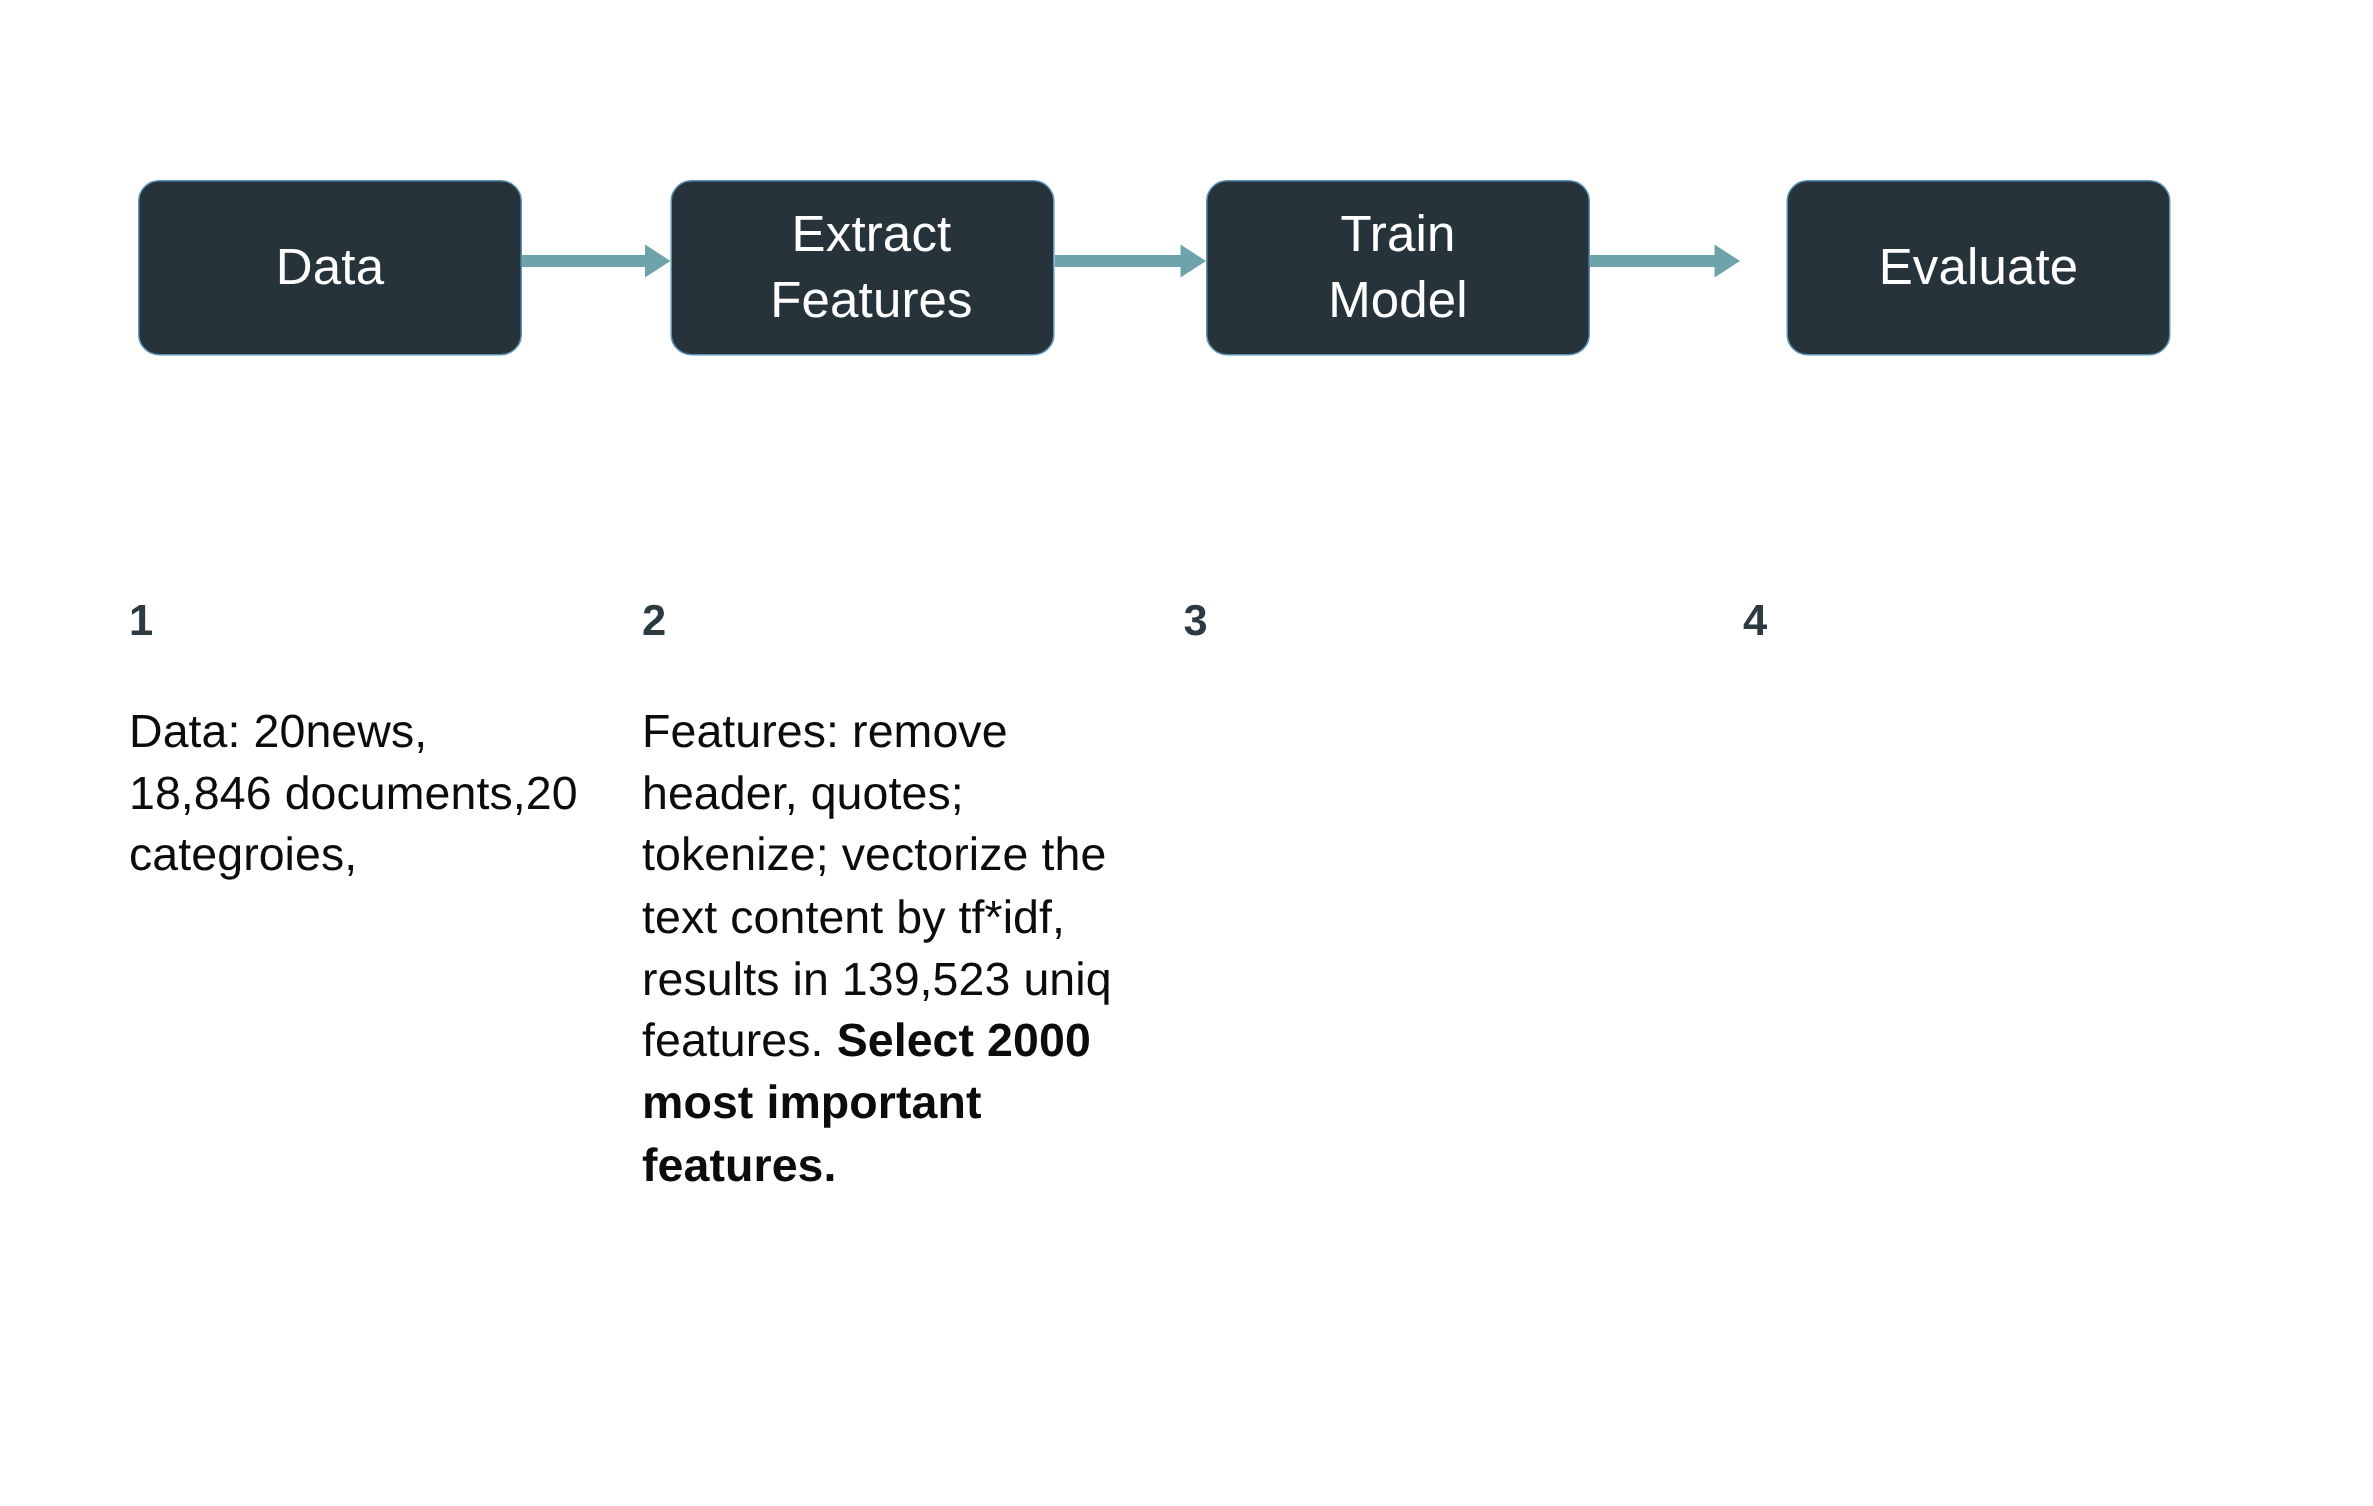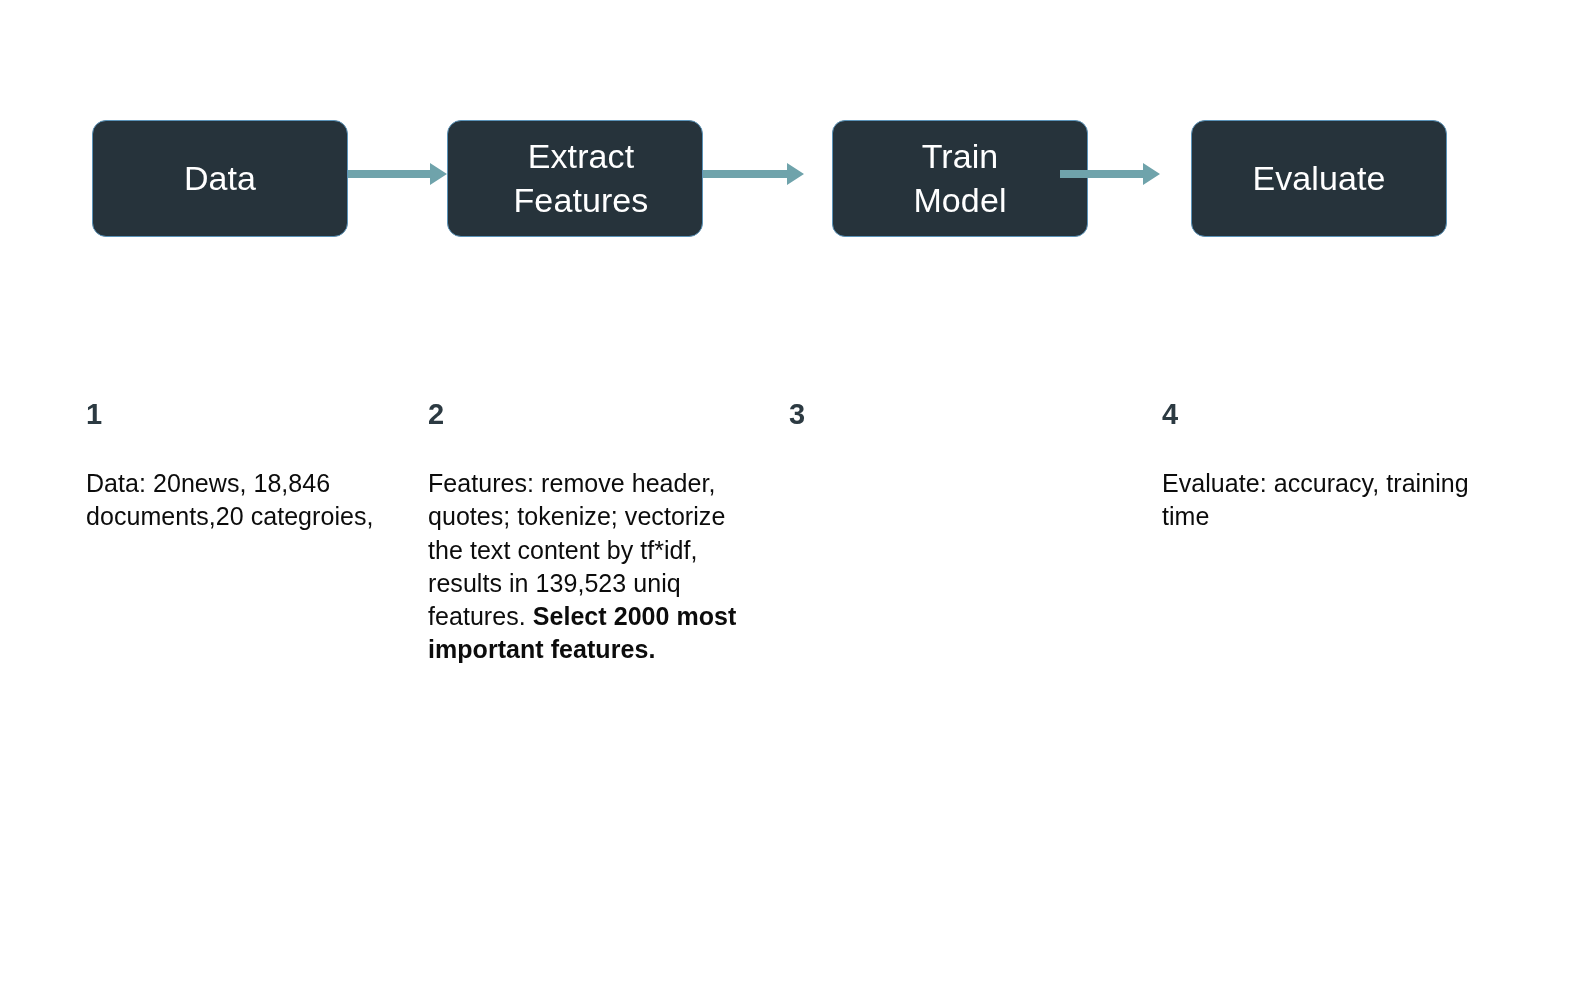--- a/index.html
+++ b/index.html
@@ -43,21 +43,21 @@
     color: #ffffff;
     font-size: 34px;
     font-weight: 400;
     line-height: 1.28;
     letter-spacing: 0.1px;
     white-space: pre-line;
   }
 
   #node-1 { left: 92px; }
   #node-2 { left: 447px; padding-left: 12px; }
-  #node-3 { left: 832px; border-radius: 13px; }
+  #node-3 { left: 804px; }
   #node-4 { left: 1191px; }
 
   .flow-arrow {
     position: absolute;
     top: 163px;
     height: 22px;
   }
   #arrow-1 { left: 348px; width: 99px; }
   #arrow-2 { left: 703px; width: 101px; }
   #arrow-3 { left: 1060px; width: 100px; }
@@ -83,21 +83,21 @@
   .step-number {
     color: #2c3a42;
     font-size: 29px;
     font-weight: 700;
     line-height: 1;
     margin-bottom: 38px;
     letter-spacing: 0.2px;
   }
   .step-body {
     color: #0c0c0c;
-    font-size: 25px;
+    font-size: 31px;
     font-weight: 400;
     line-height: 1.33;
     letter-spacing: 0.05px;
   }
   .step-body b {
     font-weight: 700;
   }
 </style>
 </head>
 <body>
@@ -157,18 +157,15 @@
       <span>Features: remove header, quotes; tokenize; vectorize the text content by tf*idf, results in 139,523 uniq features. </span><b>Select 2000 most important features.</b>
     </div>
   </div>
 
   <div class="step-col" id="step-col-3">
     <div class="step-number">3</div>
   </div>
 
   <div class="step-col" id="step-col-4">
     <div class="step-number">4</div>
-    <div class="step-body">
-      <span>Evaluate: accuracy, training time</span><b></b>
-    </div>
   </div>
 
 </div>
 
 </body></html>

